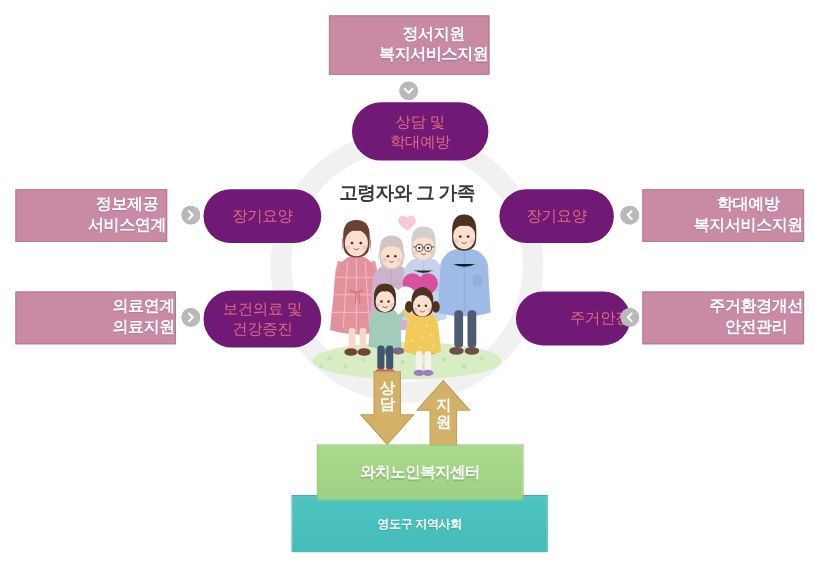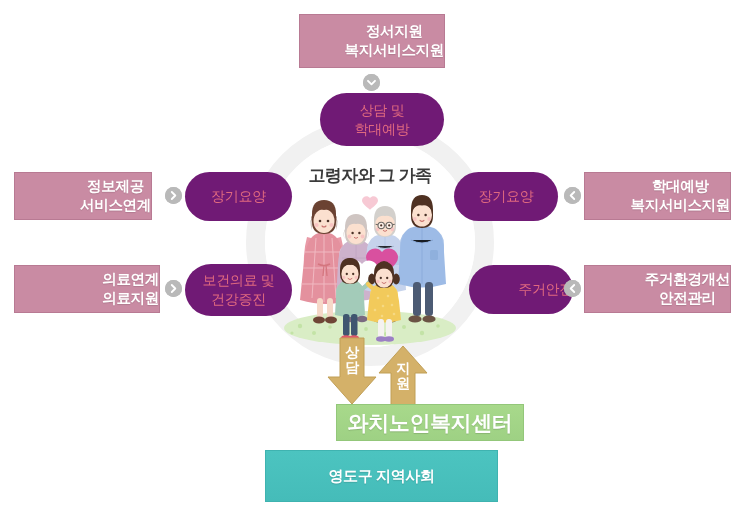--- a/index.html
+++ b/index.html
@@ -126,46 +126,45 @@
     letter-spacing: -0.5px;
   }
   .arrow-svg { position: absolute; z-index: 8; }
 
   
   .block-green {
     position: absolute;
     left: 288px;
     top: 404px;
     width: 188px;
-    height: 37px;
+    height: 51px;
     background: linear-gradient(180deg, #a8d98b 0%, #9ed184 100%);
     border: 1px solid #93c77a;
     box-sizing: border-box;
     color: #ffffff;
-    font-size: 21px;
+    font-size: 14px;
     font-weight: bold;
     display: flex;
     align-items: center;
     justify-content: center;
     letter-spacing: -0.4px;
     z-index: 11;
     text-shadow: 0 1px 1px rgba(0,0,0,.14);
-    margin-left: 48px;
   }
   .block-teal {
     position: absolute;
     left: 265px;
     top: 450px;
     width: 233px;
     height: 52px;
     background: linear-gradient(180deg, #4cc4c0 0%, #45bcb9 100%);
     border: 1px solid #3fb3b0;
     box-sizing: border-box;
     color: #ffffff;
-    font-size: 15px;
+    font-size: 11px;
     font-weight: bold;
     display: flex;
     align-items: center;
     justify-content: center;
     letter-spacing: -0.4px;
     z-index: 10;
     text-shadow: 0 1px 1px rgba(0,0,0,.14);
   }
 </style>
 </head>

